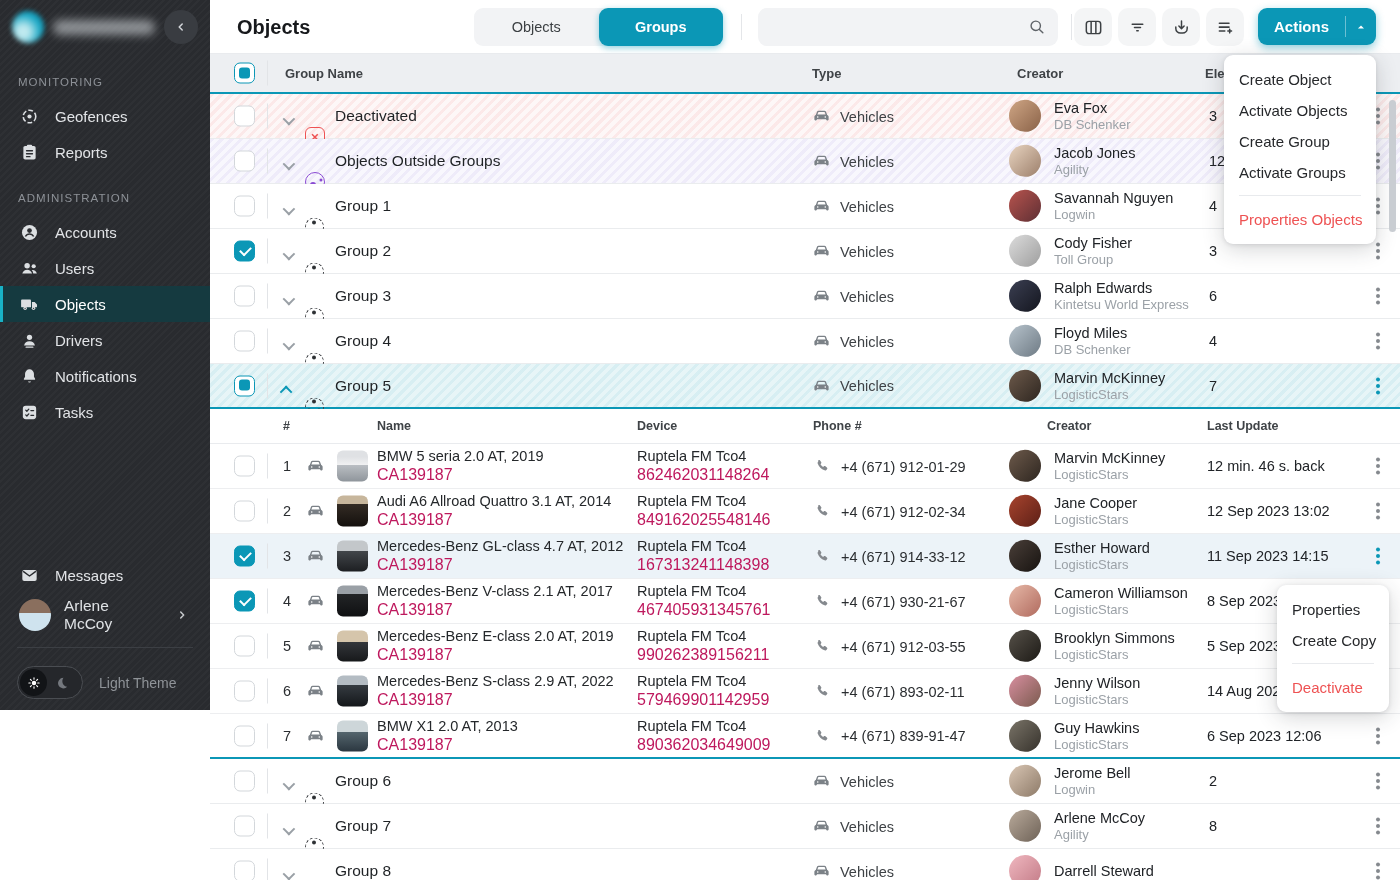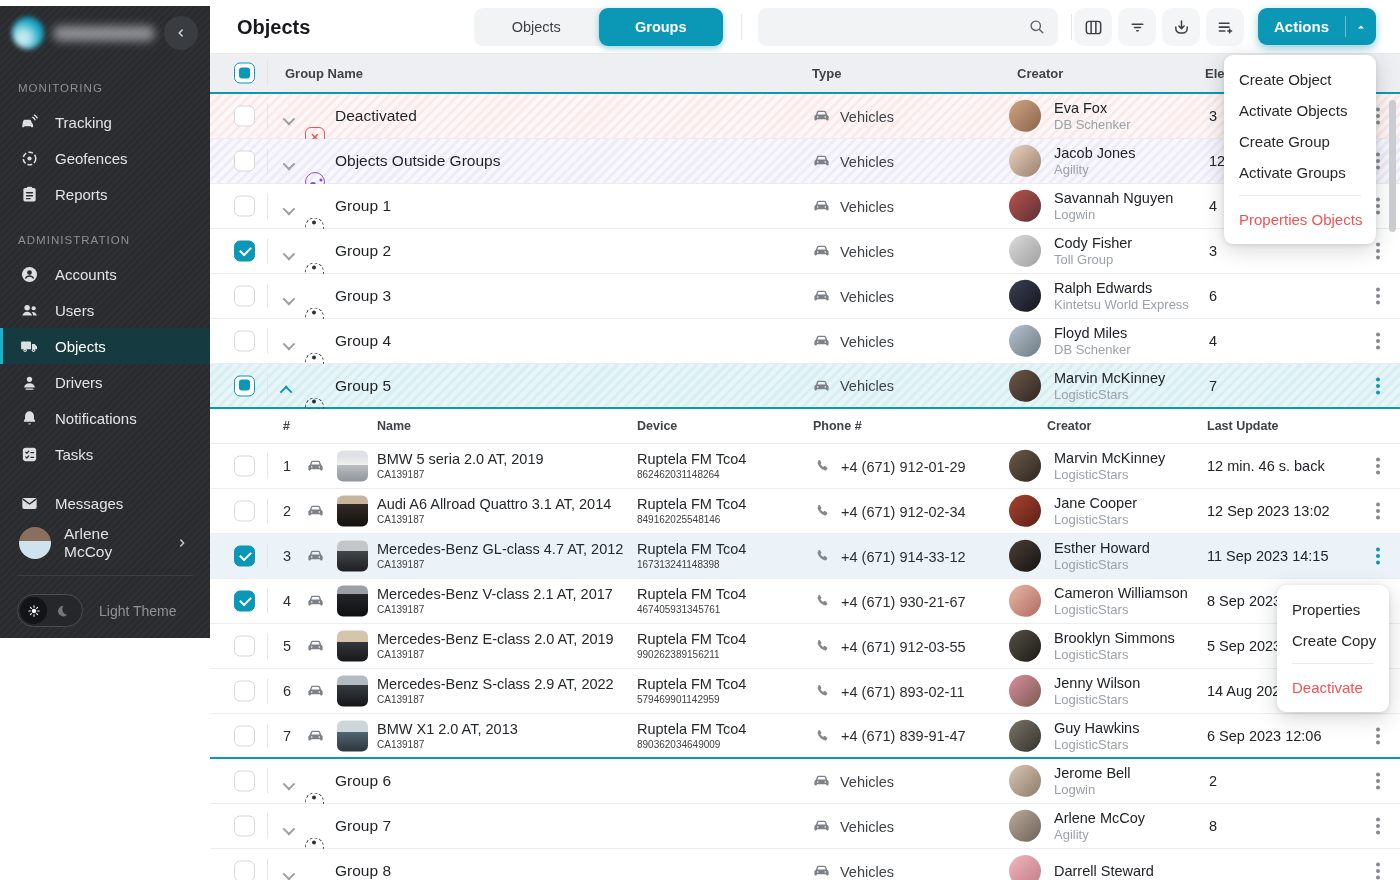--- a/index.html
+++ b/index.html
@@ -2,21 +2,21 @@
 <html><head>
 <meta charset="utf-8">
 <style>
   *{box-sizing:border-box;margin:0;padding:0}
   html,body{background:#fff}
   .app{position:relative;width:1400px;height:880px;overflow:hidden;font-family:"Liberation Sans",sans-serif;background:#fff;-webkit-font-smoothing:antialiased}
   svg{display:block}
   .defs{position:absolute;width:0;height:0;overflow:hidden}
 
   
-  .sidebar{position:absolute;left:0;top:6px;width:210px;height:632px;background:#292b2f;color:#dfe2e5;z-index:5;
+  .sidebar{position:absolute;left:0;top:0;width:210px;height:710px;background:#292b2f;color:#dfe2e5;z-index:5;
     background-image:repeating-linear-gradient(135deg,rgba(255,255,255,.022) 0 2px,rgba(0,0,0,0) 2px 5px)}
   .logo-row{height:54px;display:flex;align-items:center;padding:0 12px;gap:9px}
   .logo-blob{width:32px;height:32px;border-radius:50%;background:radial-gradient(circle at 35% 65%,#bfe9ef 0 18%,#17a6c4 60%,#0e7f9b 100%);filter:blur(2.5px)}
   .logo-bar{width:102px;height:15px;border-radius:8px;background:#aeb2b6;filter:blur(5px);opacity:.75}
   .collapse-btn{margin-left:auto;width:34px;height:34px;border-radius:50%;background:#393c41;display:flex;align-items:center;justify-content:center;color:#d3d6da;cursor:pointer}
   .sec-label{padding:22px 18px 10px;font-size:11.5px;letter-spacing:.09em;color:#8d9197}
   .nav-item{position:relative;height:36px;display:flex;align-items:center;gap:15px;padding-left:19px;font-size:15px;color:#e2e4e7;cursor:pointer}
   .nav-item .nico{width:21px;height:21px;color:#dcdfe2;flex:none}
   .nav-item.active{background:#153a40;color:#fff}
   .nav-item.active::before{content:"";position:absolute;left:0;top:0;bottom:0;width:3px;background:#19b2c6}
@@ -100,21 +100,21 @@
   .vrow{position:relative;height:45px;border-bottom:1px solid #edeef0;background:#fff}
   .vrow.selected{background:#ecf3f8}
   .vrow.selected .kebab{color:#0b97b6}
   .vrow:last-child{border-bottom:2px solid #0b97b6}
   .v-check{left:24px}.v-sep{left:57px}.v-num{left:73px}.v-car{left:96px}.v-thumb{left:127px}.v-name{left:167px}
   .v-device{left:427px}.v-phone{left:603px}.v-creator{left:799px}.v-update{left:997px}.v-kebab{left:1160px}
   .vnum{font-size:14.5px;color:#2a2d30}
   .caricon{width:19px;height:19px;color:#7b8187}
   .thumb{width:31px;height:31px;border-radius:6px}
   .two-line .l1{font-size:14.5px;color:#25282b;white-space:nowrap;line-height:1.25}
-  .two-line .l2{font-size:10px;color:#404040;white-space:nowrap;line-height:1.3}
+  .two-line .l2{font-size:16px;color:#be185d;white-space:nowrap;line-height:1.3}
   .phone{display:flex;align-items:center;gap:11px;font-size:14.5px;color:#2a2d30;white-space:nowrap}
   .phone svg{width:17px;height:17px;color:#85898e}
   .update{font-size:14.5px;color:#202327;white-space:nowrap}
 
   
   .t-bmw5{background:linear-gradient(180deg,#dfe1e4 20%,#f2f2f3 48%,#b9bdc2 48%,#8f959b 100%)}
   .t-audi{background:linear-gradient(180deg,#c7b69c 28%,#332b24 28%,#14100d 100%)}
   .t-gl{background:linear-gradient(180deg,#c3c7ca 34%,#42464a 34%,#1d1f22 100%)}
   .t-v{background:linear-gradient(180deg,#9aa0a6 26%,#232527 26%,#0f1012 100%)}
   .t-e{background:linear-gradient(180deg,#d5c5ab 38%,#33363a 38%,#17191b 100%)}
@@ -269,26 +269,20 @@
       <div class="collapse-btn">
           <svg width="18" height="18">
             <use href="#i-chevleft"></use>
           </svg>
         </div>
     </div>
 
     <div class="sec-label">MONITORING</div>
     <nav>
 
-        <div class="nav-item">
-          <svg class="nico">
-            <use href="#i-tracking"></use>
-          </svg>
-          <span>Tracking</span>
-        </div>
 
         <div class="nav-item">
           <svg class="nico">
             <use href="#i-geofence"></use>
           </svg>
           <span>Geofences</span>
         </div>
 
         <div class="nav-item">
           <svg class="nico">

